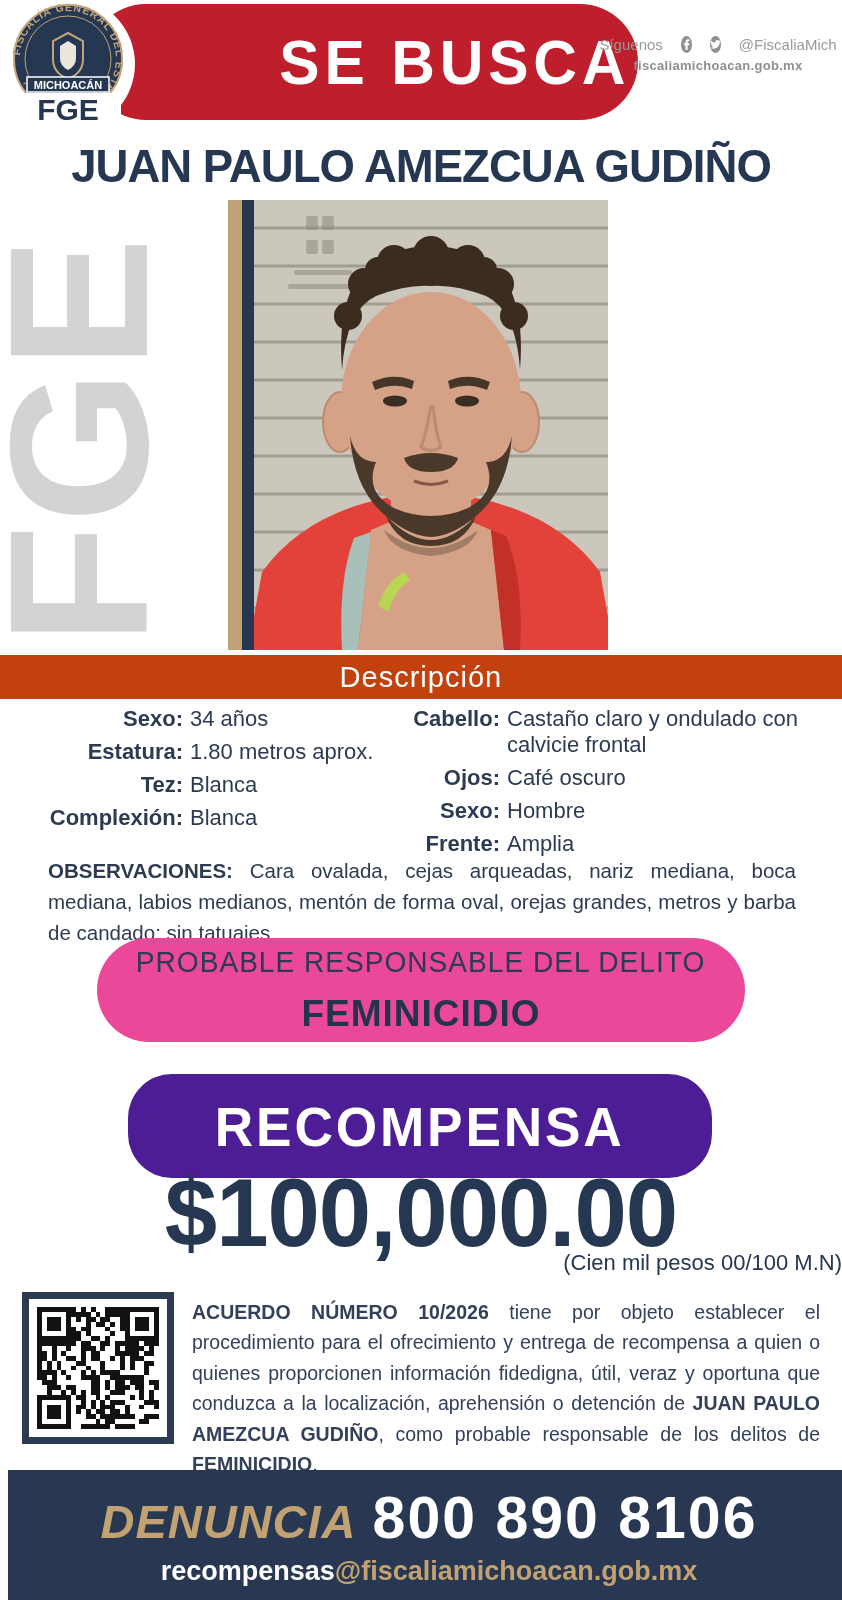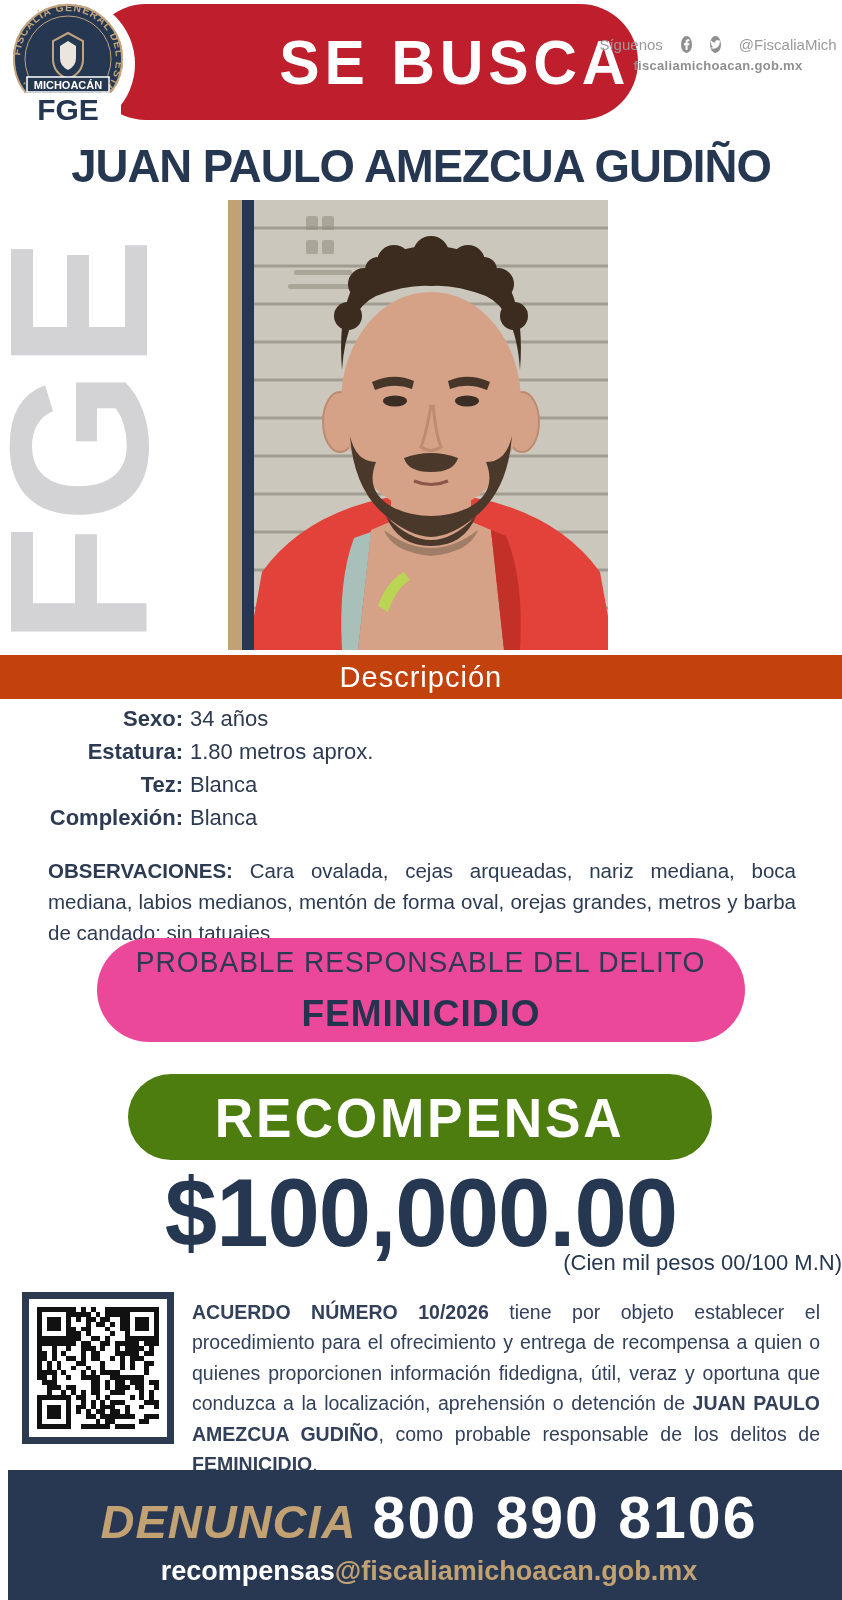--- a/index.html
+++ b/index.html
@@ -73,21 +73,21 @@
   
   .crime-pill{
     left:97px;top:938px;width:648px;height:104px;border-radius:54px;background:#ec4899;
     display:flex;flex-direction:column;align-items:center;justify-content:center;gap:14px;
   }
   .crime-line1{color:#2c3a52;font-size:29px;letter-spacing:1px;transform:scaleX(0.97);}
   .crime-line2{color:#24344e;font-size:37px;font-weight:800;letter-spacing:1px;}
 
   
   .reward-pill{
-    left:128px;top:1074px;width:584px;height:86px;border-radius:44px;background:#4d7c0f;
+    left:128px;top:1074px;width:584px;height:104px;border-radius:44px;background:#4c1d95;
     display:flex;align-items:center;justify-content:center;
   }
   .reward-pill span{color:#fff;font-size:56px;font-weight:800;letter-spacing:3px;transform:scaleX(0.95);}
   .amount{
     left:0;top:1158px;width:842px;text-align:center;color:#263751;
     font-size:96px;font-weight:800;letter-spacing:-1px;transform:scaleX(0.98);
   }
   .amount-words{left:0;top:1250px;width:842px;text-align:right;color:#263751;font-size:22px;}
 
   
@@ -243,20 +243,30 @@
 <div class="abs desc-cols">
   <div class="dcol dcol-left">
     <span class="dlab">Sexo:</span>
     <span class="dval">34 años</span>
     <span class="dlab">Estatura:</span>
     <span class="dval">1.80 metros aprox.</span>
     <span class="dlab">Tez:</span>
     <span class="dval">Blanca</span>
     <span class="dlab">Complexión:</span>
     <span class="dval">Blanca</span>
+  </div>
+  <div class="dcol dcol-right">
+    <span class="dlab">Cabello:</span>
+    <span class="dval">Castaño claro y ondulado con calvicie frontal</span>
+    <span class="dlab">Ojos:</span>
+    <span class="dval">Café oscuro</span>
+    <span class="dlab">Sexo:</span>
+    <span class="dval">Hombre</span>
+    <span class="dlab">Frente:</span>
+    <span class="dval">Amplia</span>
   </div>
 </div>
 
 <div class="abs observ">
   <b>OBSERVACIONES:</b>
   <span>Cara ovalada, cejas arqueadas, nariz mediana, boca mediana, labios medianos, mentón de forma oval, orejas grandes, metros y barba de candado; sin tatuajes</span>
 </div>
 
 <div class="abs crime-pill">
   <div class="crime-line1">PROBABLE RESPONSABLE DEL DELITO</div>

